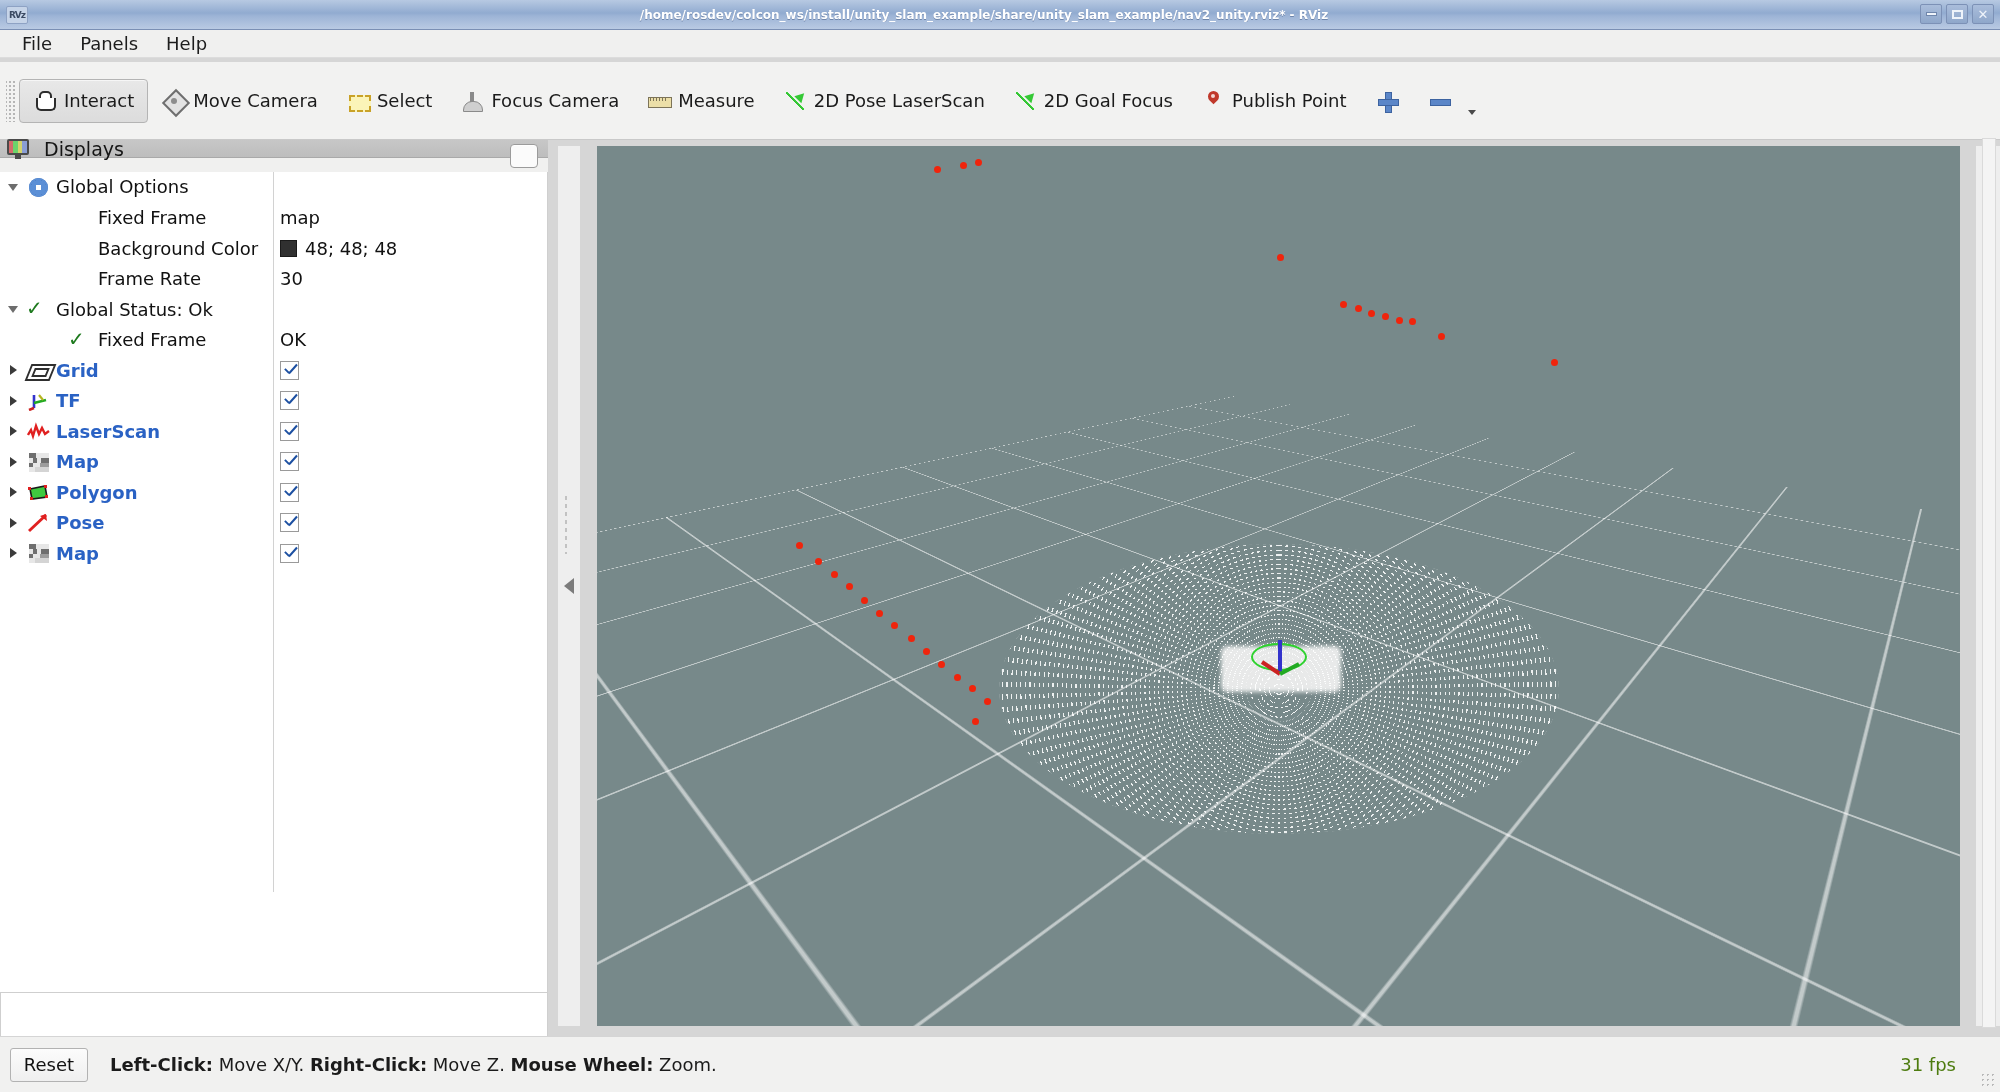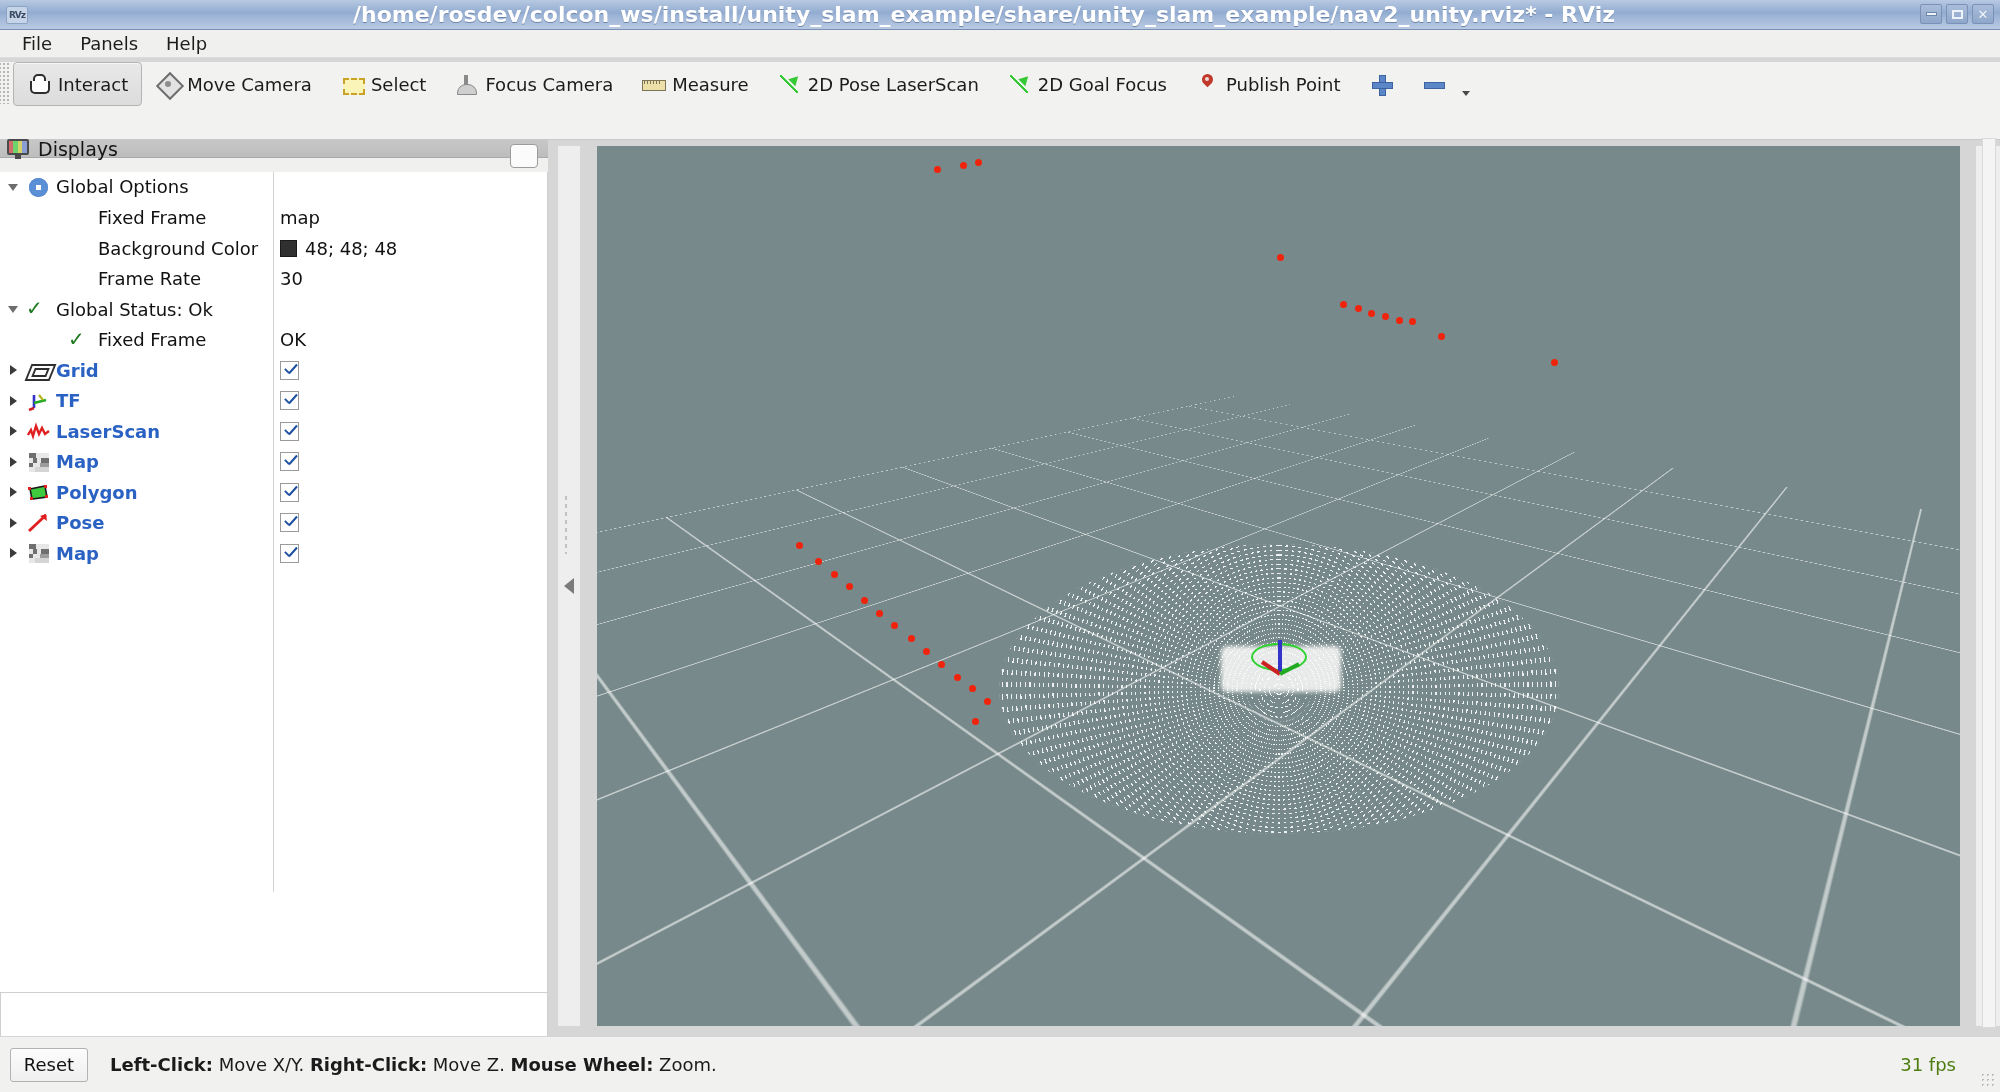--- a/index.html
+++ b/index.html
@@ -18,21 +18,21 @@
     border-bottom:1px solid #7a8fb4;
     display:flex; align-items:center;
   }
   #titlebar .tb-icon {
     width:22px;height:18px;margin-left:6px;
     display:flex;align-items:center;justify-content:center;
     font-size:9px;color:#3b4a63;font-weight:bold;letter-spacing:-1px;
     background:#c6d4e8;border:1px solid #8ea2c4;border-radius:2px;
   }
   #titlebar .tb-title {
-    flex:1; text-align:center; font-size:22px; font-weight:bold;
+    flex:1; text-align:center; font-size:12px; font-weight:bold;
     color:#ffffff; text-shadow:0 1px 0 #6f86ab;
     white-space:nowrap; overflow:hidden;
     padding-right:60px;
   }
   #win-btns { position:absolute; right:6px; top:4px; display:flex; gap:4px; }
   #win-btns .wb {
     width:22px;height:20px;border:1px solid #7c91b6;border-radius:2px;
     background:linear-gradient(#aabddb,#8fa7ca);
     display:flex;align-items:center;justify-content:center;
     color:#e9eff8; font-size:12px; line-height:1;
@@ -48,21 +48,21 @@
     display:flex; align-items:center; padding-left:10px; gap:4px;
   }
   #menubar .mi {
     padding:4px 12px; font-size:18px; color:#1d1d1d;
   }
 
   
   #toolbar {
     position:absolute; left:0; top:62px; width:2000px; height:78px;
     background:#f2f2f1; border-bottom:1px solid #c9c9c9;
-    display:flex; align-items:flex-start; 
+    display:flex; align-items:center; padding-left:6px;
   }
   .tb-grip { width:10px;height:42px;margin-right:3px;
     background-image:radial-gradient(#b6b6b6 1px, transparent 1px);
     background-size:4px 4px; background-position:2px 4px;}
   .tool {
     display:flex; align-items:center; gap:7px;
     padding:9px 13px; font-size:18px; color:#1b1b1b; white-space:nowrap;
     border:1px solid transparent; border-radius:4px;
   }
   .tool.active {
@@ -111,21 +111,21 @@
   .tb-caret i{display:block;width:0;height:0;border-left:4px solid transparent;
     border-right:4px solid transparent;border-top:5px solid #4a4a4a;}
 
   
   #left-panel { position:absolute; left:0; top:140px; width:548px; height:912px;
     background:#f0f0ef; }
   #disp-header {
     position:absolute; left:0; top:0; width:548px; height:18px;
     background:linear-gradient(#c7c7c7,#bdbdbd);
     border-bottom:1px solid #a9a9a9;
-    display:flex; align-items:center; padding-left:7px; gap:9px;
+    display:flex; align-items:center; padding-left:7px; gap:15px;
   }
   #disp-header .dh-icon{ width:22px;height:20px;position:relative; }
   #disp-header .dh-icon .scr{position:absolute;left:0;top:0;width:22px;height:16px;
     border:2px solid #4a4a4a;border-radius:2px;
     background:linear-gradient(90deg,#d46b6b 0 25%,#6bd46b 25% 50%,#d4d46b 50% 75%,#8a9ed4 75% 100%);}
   #disp-header .dh-icon .stand{position:absolute;left:8px;top:16px;width:6px;height:4px;
     background:#4a4a4a;}
   #disp-header .dh-title{ font-size:19px; color:#151515; }
   #disp-header .dh-btn{
     position:absolute; right:10px; top:4px; width:28px;height:24px;

